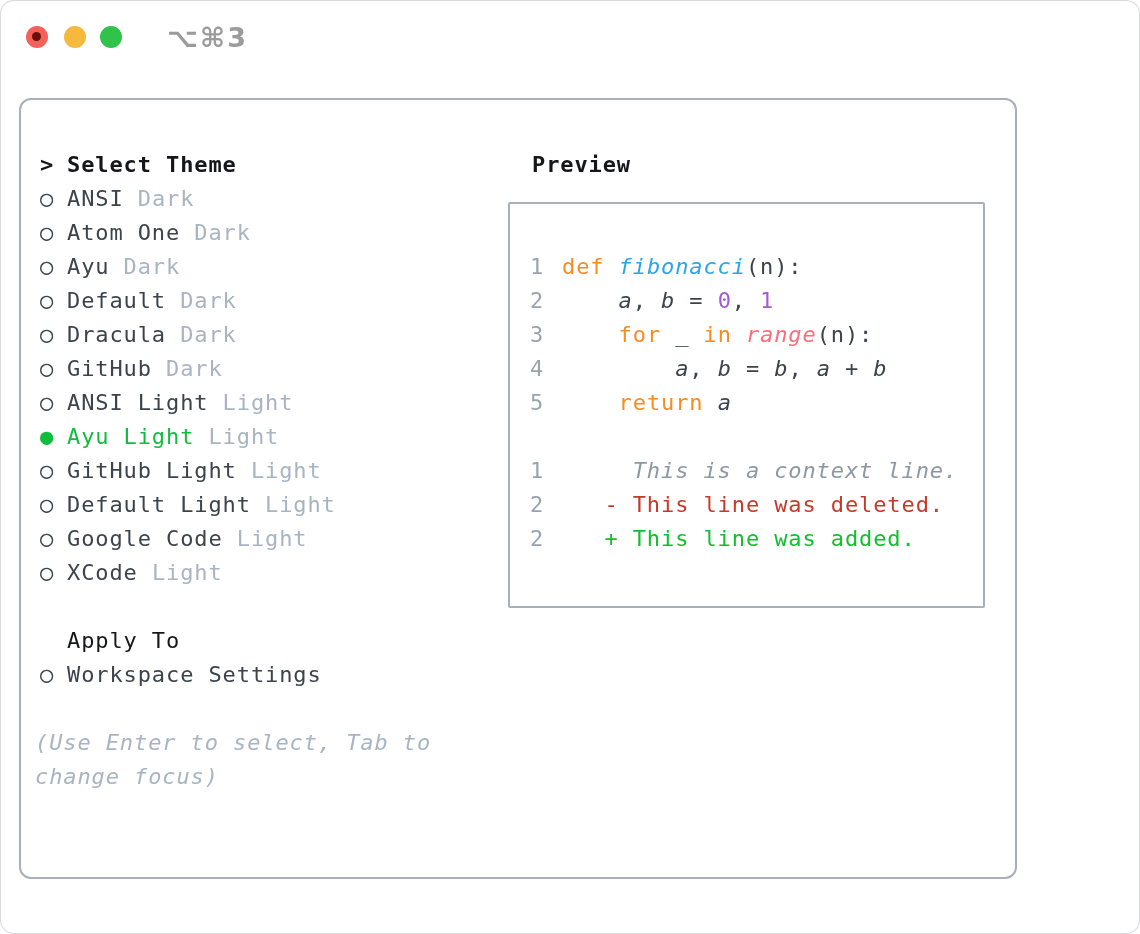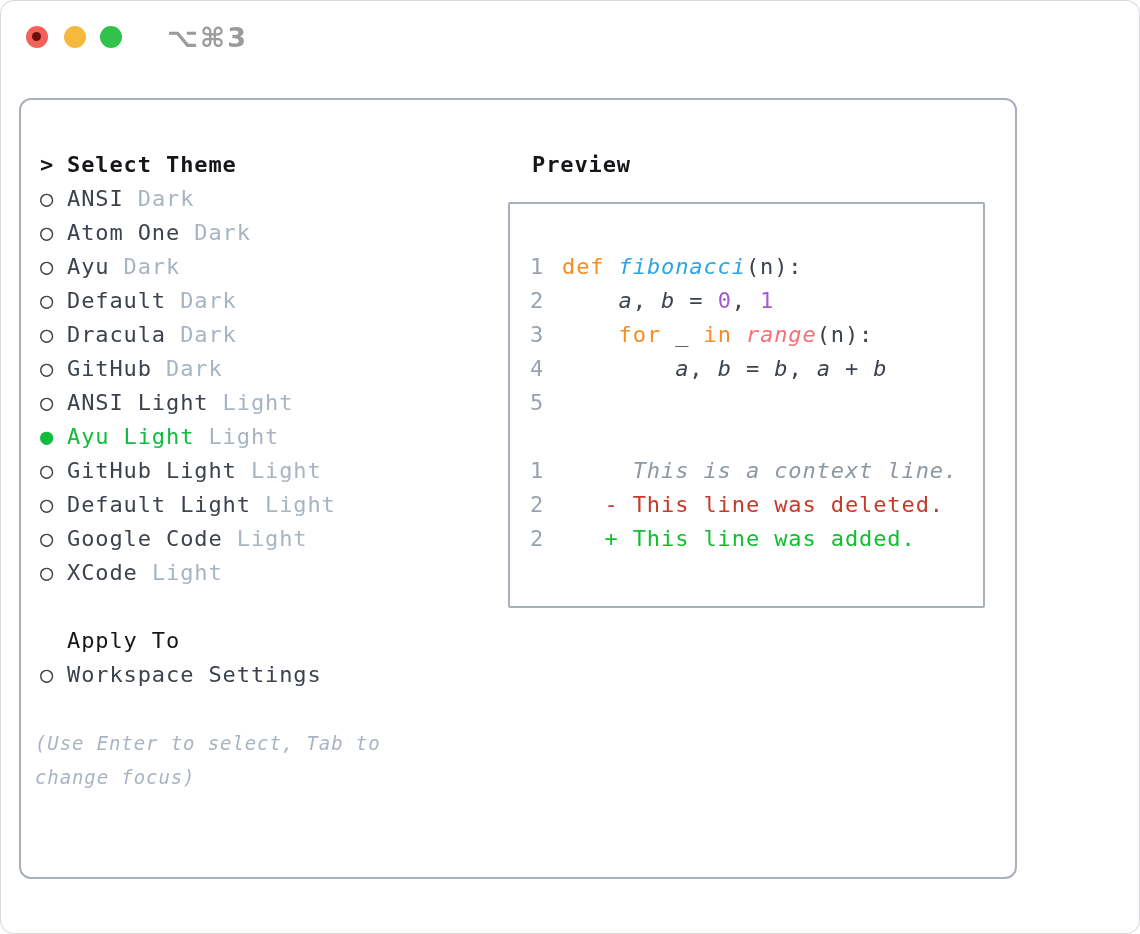--- a/index.html
+++ b/index.html
@@ -39,21 +39,21 @@
   .sidebar{position:absolute;left:19px;top:48px;}
   .hdr{color:var(--header-black);font-weight:bold;}
   .hdr .marker{color:var(--header-black);}
   .name{color:var(--text-dark);}
   .suffix{color:var(--suffix-gray);}
   .circle{color:var(--text-dark);}
   .selected .name,.selected .marker{color:var(--accent-green);}
   .apply-hdr{color:var(--header-black);}
   .hint{
     margin-left:-5px;color:var(--suffix-gray);font-style:italic;
-    font-size:19px;line-height:34px;letter-spacing:0.9px;white-space:pre;
+    font-size:22px;line-height:34px;letter-spacing:0.9px;white-space:pre;
   }
   
   .preview-title{
     position:absolute;left:479px;top:48px;height:34px;line-height:34px;
     font-size:22px;font-weight:bold;letter-spacing:0.9px;color:var(--header-black);margin-left:32px;
   }
   .preview-box{
     position:absolute;left:487px;top:102px;width:477px;height:406px;
     border:2px solid var(--border-gray);border-radius:2px;background:#ffffff;
     box-sizing:border-box;padding:46px 0 0 20px;overflow:hidden;
@@ -128,20 +128,21 @@
           <div class="code-line">
             <span class="ln">3</span>
             <span class="src"><span class="tk-pl">    </span><span class="tk-kw">for </span><span class="tk-pl">_ </span><span class="tk-kw">in </span><span class="tk-call">range</span><span class="tk-pl">(n):</span></span>
           </div>
           <div class="code-line">
             <span class="ln">4</span>
             <span class="src"><span class="tk-pl">        </span><span class="tk-var">a</span><span class="tk-pl">, </span><span class="tk-var">b</span><span class="tk-pl"> = </span><span class="tk-var">b</span><span class="tk-pl">, </span><span class="tk-var">a</span><span class="tk-pl"> + </span><span class="tk-var">b</span></span>
           </div>
           <div class="code-line">
             <span class="ln">5</span>
+            <span class="src"><span class="tk-pl">    </span><span class="tk-kw">return </span><span class="tk-var">a</span></span>
           </div>
           <div class="code-line">
             <span class="ln"></span>
             <span class="src"></span>
           </div>
           <div class="code-line">
             <span class="ln">1</span>
             <span class="src"><span class="tk-ctx">     This is a context line.</span></span>
           </div>
           <div class="code-line">

